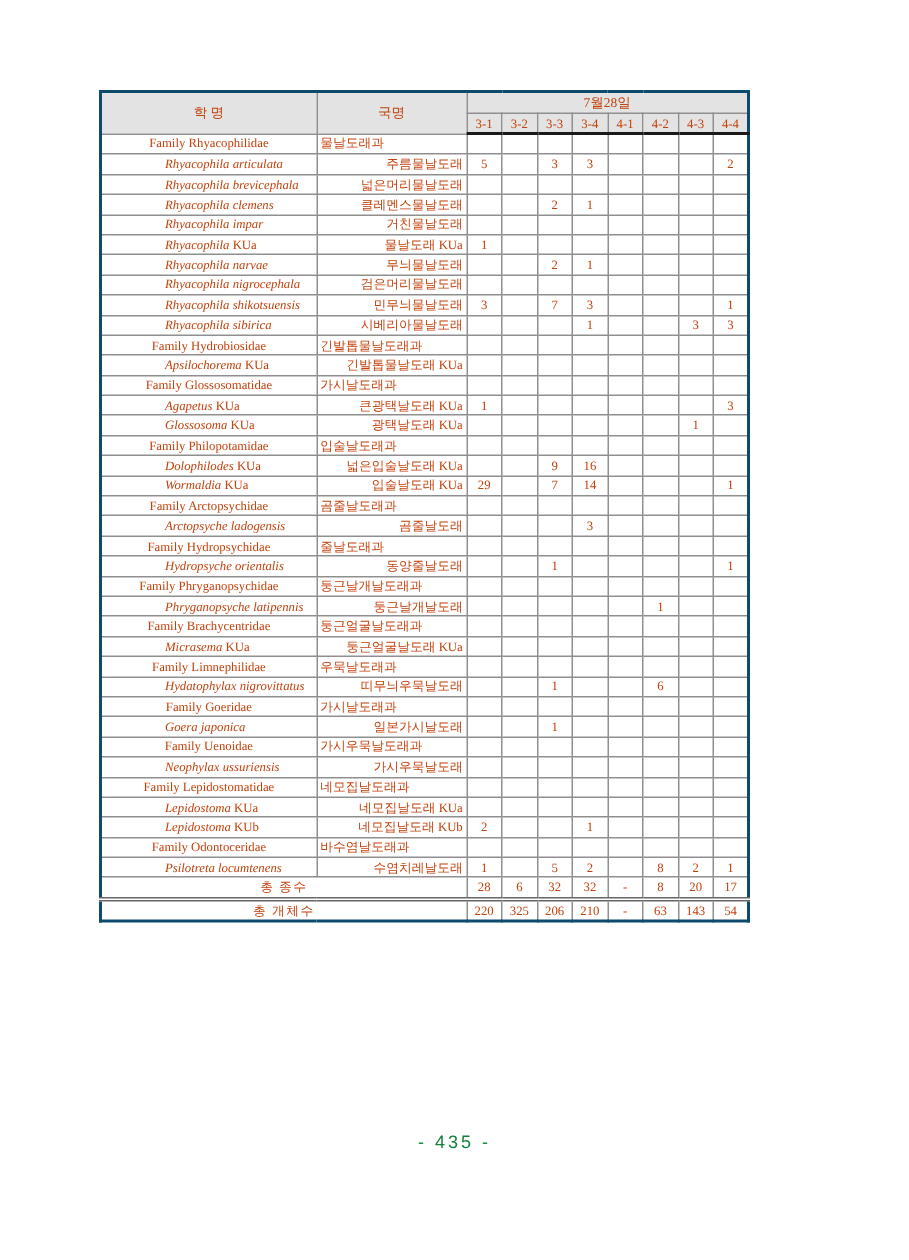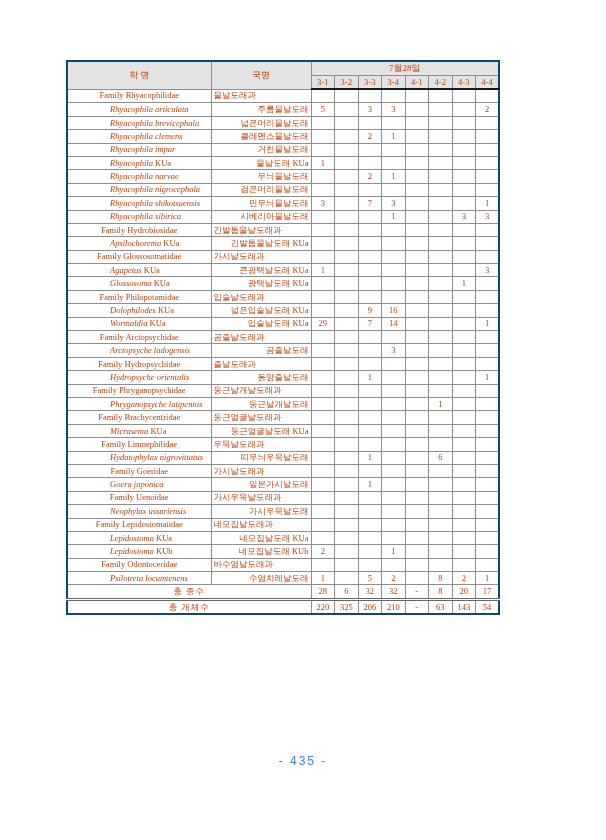--- a/index.html
+++ b/index.html
@@ -36,21 +36,21 @@
   .taxa tr.family td.sci { text-align:center; font-style:normal; }
   .taxa td.kor { text-align:right; }
   .taxa tr.family td.kor { text-align:left; }
   .taxa td.val { text-align:center; }
   .taxa tr.summary td.label { text-align:center; letter-spacing:1px;margin-top:24px; }
   .taxa tr.summary-last td { border-top:3px double #666666; }
   .pageno {
     position:absolute; left:0; top:754px; width:606px;
     text-align:center;
     font-family:"Liberation Sans","DejaVu Sans",sans-serif;
-    font-size:12px; color:#3b82f6; letter-spacing:2px;
+    font-size:12px; color:#15803d; letter-spacing:2px;
   }
 </style>
 </head>
 <body>
 
 <div class="page">
 
   <table class="taxa">
     <colgroup>
       <col style="width:144px">

